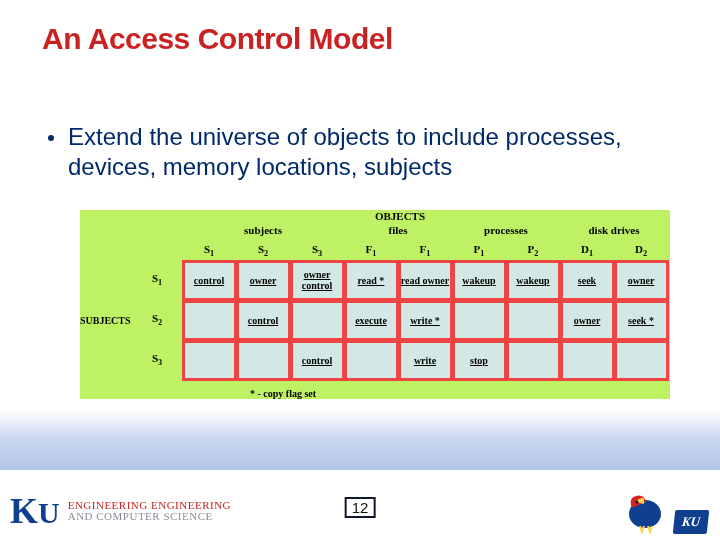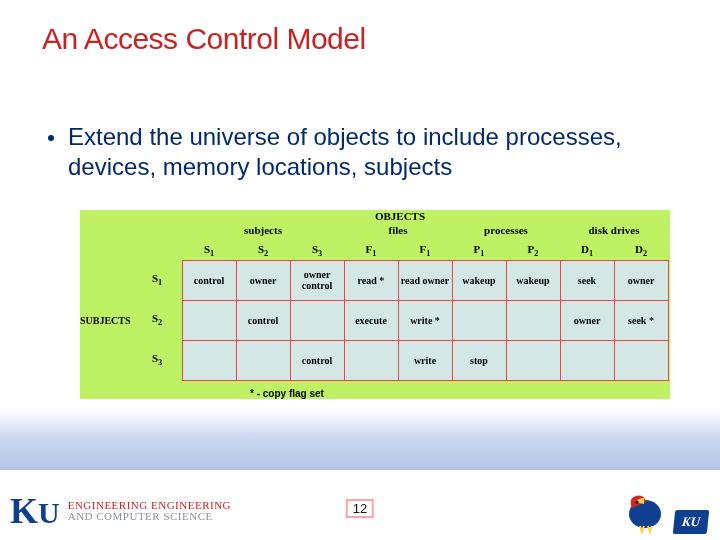--- a/index.html
+++ b/index.html
@@ -9,21 +9,21 @@
     background: #fff; overflow: hidden;
   }
   .bg-gradient {
     position: absolute; left: 0; right: 0; top: 410px; height: 60px;
     background: linear-gradient(to bottom, #ffffff 0%, #c9d6ef 50%, #b3c6e5 100%);
     z-index: 0;
   }
   .title {
     position: absolute; left: 42px; top: 22px;
     font-family: "Trebuchet MS", "Comic Sans MS", Verdana, sans-serif;
-    font-weight: normal; font-size: 30px; color: #c82222;
+    font-weight: bold; font-size: 30px; color: #c82222;
     letter-spacing: -0.5px;
   }
   .bullet-row {
     position: absolute; left: 48px; top: 122px; right: 40px;
     display: flex; align-items: flex-start; gap: 14px;
     color: #002a6a;
   }
   .bullet-dot { width: 6px; height: 6px; background: #002a6a; border-radius: 50%; margin-top: 13px; flex: 0 0 6px; }
   .bullet-text { font-size: 24px; line-height: 1.25; font-family: Verdana, sans-serif; }
   .matrix-wrap {
@@ -38,33 +38,33 @@
     display: grid;
     grid-template-columns: 52px 50px repeat(9, 54px);
     grid-template-rows: 18px 18px 40px 40px 40px;
     font-size: 10px;
   }
   .groupcell { text-align: center; font-weight: bold; font-family: "Times New Roman", serif; font-size: 11px; }
   .colhead { text-align: center; font-weight: bold; font-family: "Times New Roman", serif; font-size: 11px; padding-top: 1px; }
   .axislabel { font-weight: bold; font-family: "Times New Roman", serif; font-size: 10px; text-align: right; padding-right: 6px; align-self: center; }
   .rowhead { text-align: center; font-weight: bold; font-family: "Times New Roman", serif; font-size: 11px; align-self: center; }
   .cell {
-    background: #d3e8e4; border: 1px solid #ef4444; font-weight: bold;
+    background: #d3e8e4; border: 3px solid #ef4444; font-weight: bold;
     font-family: "Times New Roman", serif; font-size: 10px;
     display: flex; align-items: center; justify-content: center; text-align: center;
-    margin: -0.5px; line-height: 1.1;
+    margin: -0.5px; line-height: 1.1; text-decoration: underline;
   }
   .footnote {
-    font-family: Liberation Sans, sans-serif; font-weight: bold; font-size: 10px;
+    font-family: Liberation Serif, serif; font-weight: bold; font-size: 10px;
     margin-top: 8px; margin-left: 170px;
   }
   .pagenum {
     position: absolute; left: 50%; transform: translateX(-50%); bottom: 22px;
-    border: 2px solid #fca5a5; background: #fff; color: #111;
-    padding: 0 5px; font-size: 13px; font-family: Verdana, sans-serif; z-index: 3;
+    border: 2px solid #0f172a; background: #fff; color: #111;
+    padding: 0 5px; font-size: 15px; font-family: Verdana, sans-serif; z-index: 3;
   }
   .footer-left {
     position: absolute; left: 10px; bottom: 8px; display: flex; align-items: center; gap: 8px; z-index: 3;
   }
   .ku { font-family: "Times New Roman", serif; color: #0f3f8f; font-size: 36px; font-weight: bold; display: flex; align-items: baseline; }
   .ku .k { font-size: 36px; } .ku .u { font-size: 30px; }
   .dept { display: flex; flex-direction: column; line-height: 1.0; font-family: "Trajan Pro", "Times New Roman", serif; font-size: 11px; color: #c82222; letter-spacing: 0.5px; }
   .dept .line1 { color: #c82222; }
   .dept .line2 { color: #8a8f97; }
   .footer-right {

